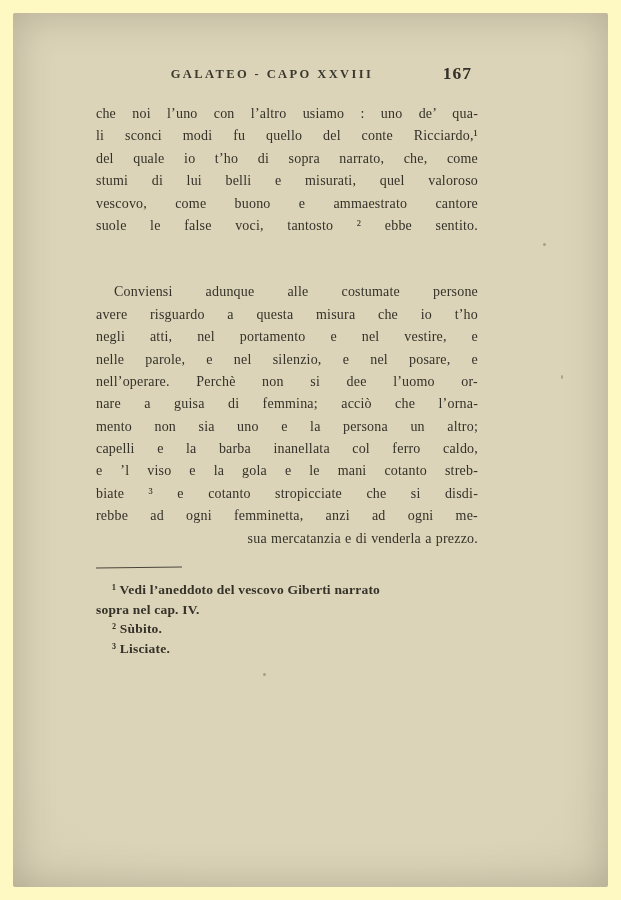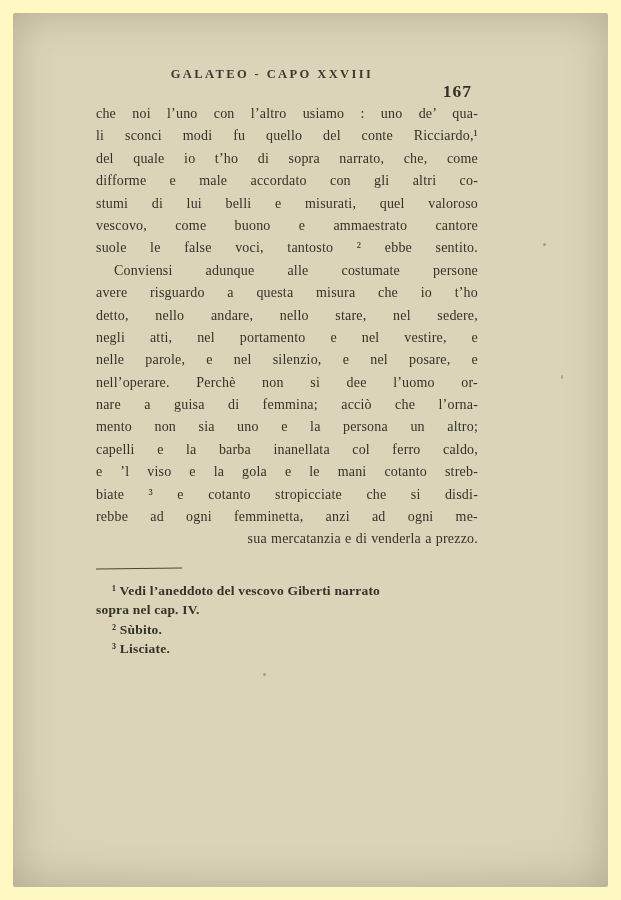--- a/index.html
+++ b/index.html
@@ -51,21 +51,20 @@
     color: #3b382e;
   }
   .page-number {
     position: absolute;
     right: 6px;
     top: 0;
     font-size: 17.5px;
     font-weight: 700;
     letter-spacing: 1px;
     color: #34312a;
-    margin-top: 18px;
   }
   .body-text {
     font-size: 14px;
     letter-spacing: 0.2px;
     word-spacing: 0.5px;
   }
   .line {
     text-align: justify;
     height: 22.4px;
     line-height: 22.4px;
@@ -78,20 +77,21 @@
     width: 100%;
   }
   .line.no-justify {
     text-align: right;
   }
   .line.no-justify::after {
     content: none;
   }
   .line.indent {
     text-indent: 18px;
+    margin-top: 44px;
   }
   .footnote-separator {
     width: 86px;
     border: none;
     border-top: 1.5px solid #4b463a;
     margin: 17px 0 12px 0;
     transform: rotate(-0.6deg);
   }
   .footnotes {
     font-size: 13.5px;
@@ -127,30 +127,28 @@
         <div class="running-title">GALATEO - CAPO XXVIII</div>
         <div class="page-number">167</div>
       </div>
 
       <div class="body-text">
 
         <div>
           <div class="line">che noi l’uno con l’altro usiamo : uno de’ qua-</div>
           <div class="line">li sconci modi fu quello del conte Ricciardo,¹</div>
           <div class="line">del quale io t’ho di sopra narrato, che, come</div>
-          <div class="line">difforme e male accordato con gli altri co-</div>
           <div class="line">stumi di lui belli e misurati, quel valoroso</div>
           <div class="line">vescovo, come buono e ammaestrato cantore</div>
           <div class="line">suole le false voci, tantosto ² ebbe sentito.</div>
         </div>
 
         <div>
           <div class="line indent">Conviensi adunque alle costumate persone</div>
           <div class="line">avere risguardo a questa misura che io t’ho</div>
-          <div class="line">detto, nello andare, nello stare, nel sedere,</div>
           <div class="line">negli atti, nel portamento e nel vestire, e</div>
           <div class="line">nelle parole, e nel silenzio, e nel posare, e</div>
           <div class="line">nell’operare. Perchè non si dee l’uomo or-</div>
           <div class="line">nare a guisa di femmina; acciò che l’orna-</div>
           <div class="line">mento non sia uno e la persona un altro;</div>
           <div class="line">capelli e la barba inanellata col ferro caldo,</div>
           <div class="line">e ’l viso e la gola e le mani cotanto streb-</div>
           <div class="line">biate ³ e cotanto stropicciate che si disdi-</div>
           <div class="line">rebbe ad ogni femminetta, anzi ad ogni me-</div>
           <div class="line no-justify">sua mercatanzia e di venderla a prezzo.</div>

